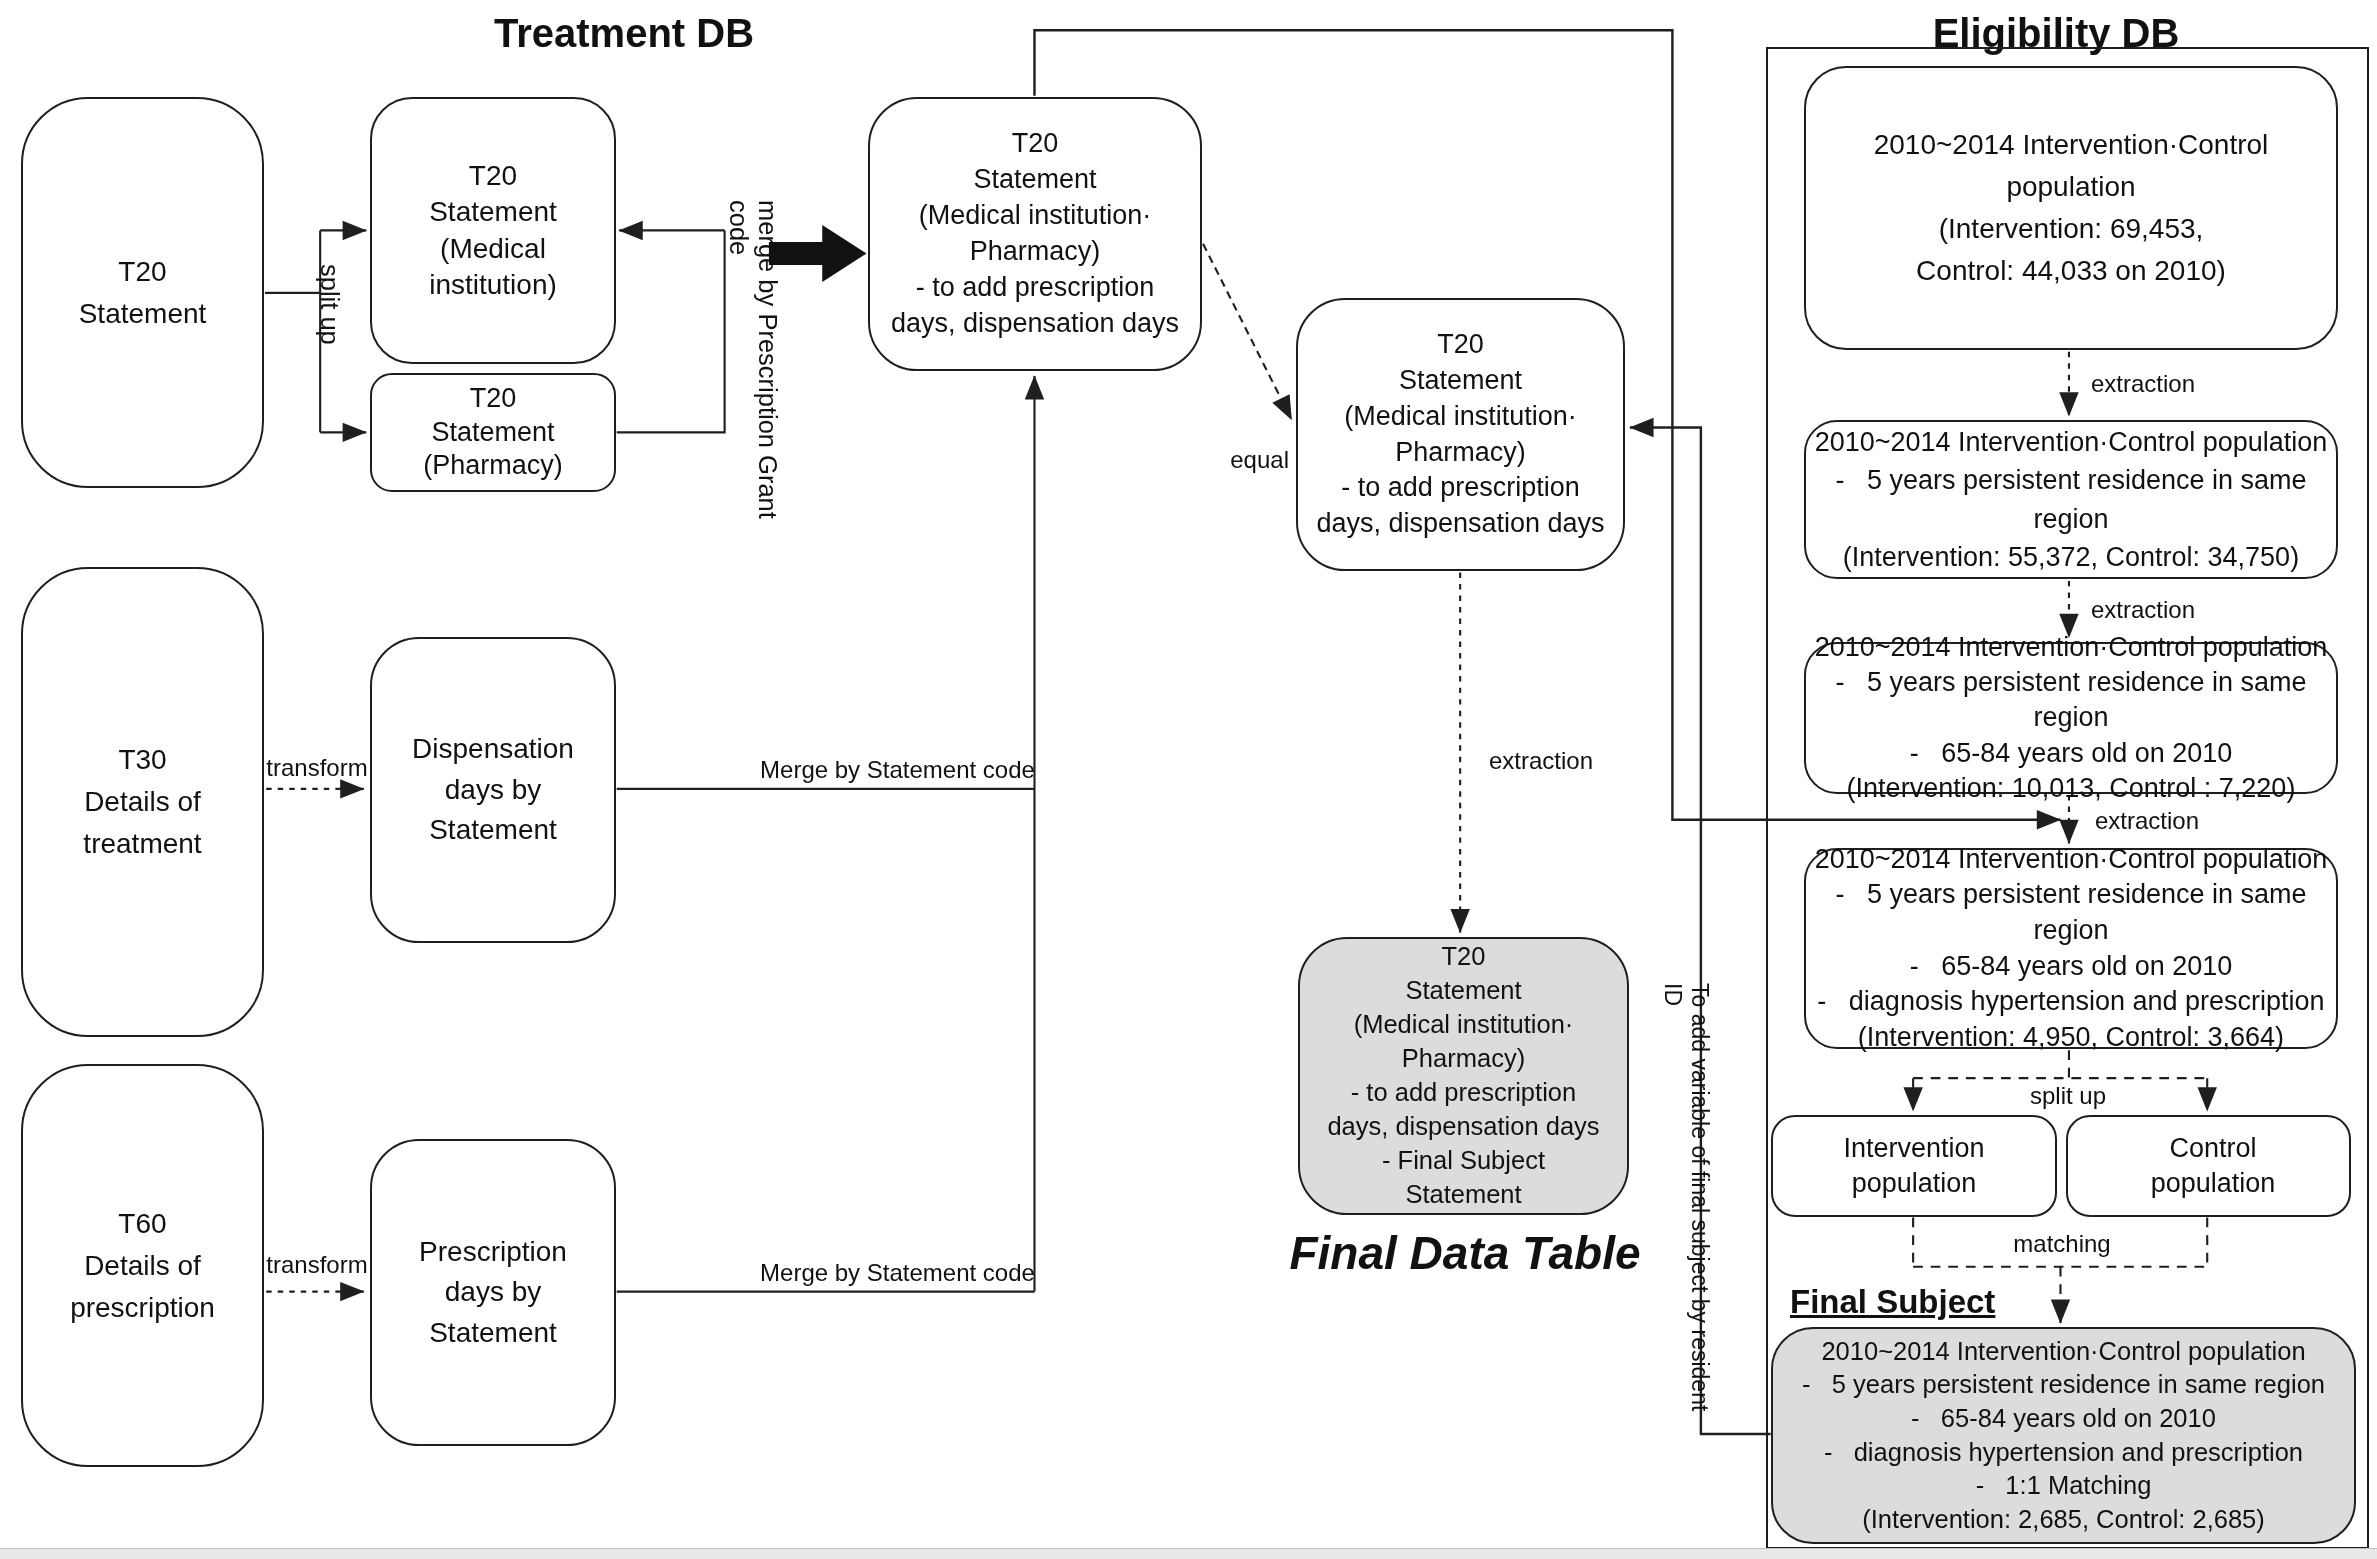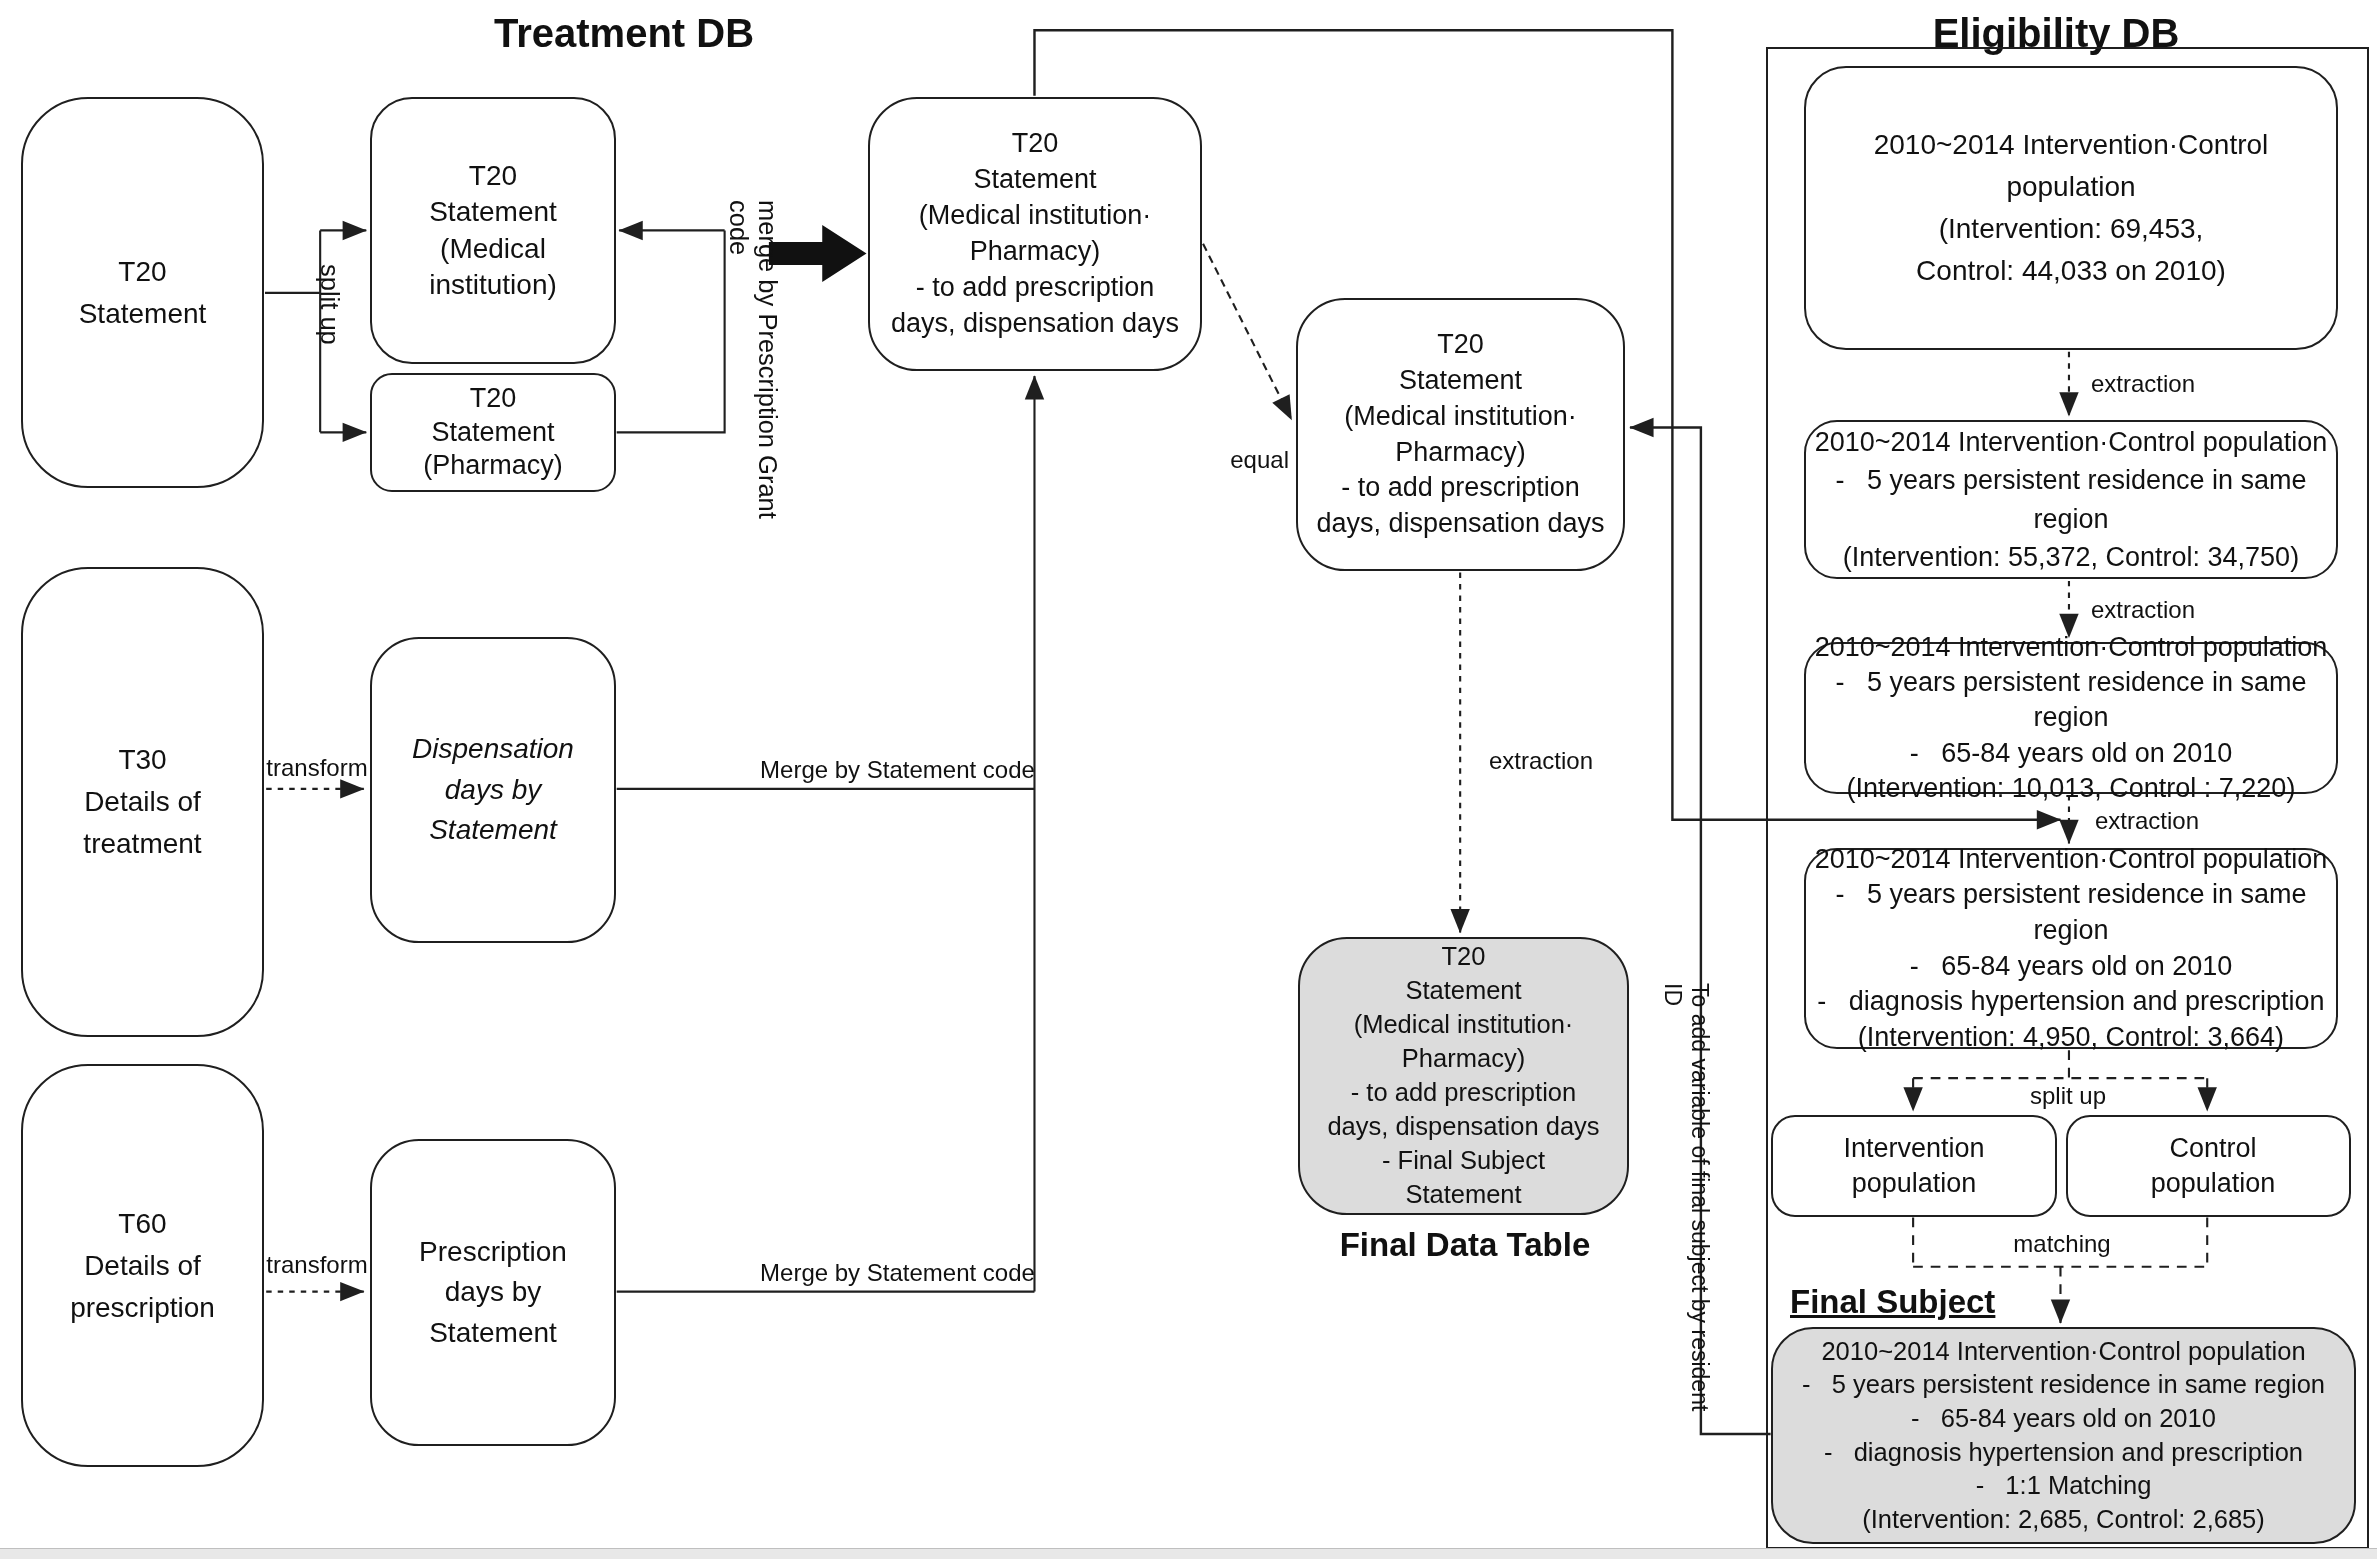--- a/index.html
+++ b/index.html
@@ -89,21 +89,21 @@
 (Pharmacy)</div>
   <div class="node" style="left:868px;top:97px;width:334px;height:274px;border-radius:49px;font-size:27px;">T20
 Statement
 (Medical institution·
 Pharmacy)
 - to add prescription
 days, dispensation days</div>
   <div class="node" style="left:21px;top:567px;width:243px;height:470px;border-radius:67px;font-size:28px;line-height:1.5;">T30
 Details of
 treatment</div>
-  <div class="node" style="left:370px;top:637px;width:246px;height:306px;border-radius:49px;font-size:28px;line-height:1.45;font-style:italic;">Dispensation
+  <div class="node" style="left:370px;top:637px;width:246px;height:306px;border-radius:49px;font-size:28px;line-height:1.45;">Dispensation
 days by
 Statement</div>
   <div class="node" style="left:21px;top:1064px;width:243px;height:403px;border-radius:67px;font-size:28px;line-height:1.5;">T60
 Details of
 prescription</div>
   <div class="node" style="left:370px;top:1139px;width:246px;height:307px;border-radius:49px;font-size:28px;line-height:1.45;">Prescription
 days by
 Statement</div>
 
   <div class="node" style="left:1296px;top:298px;width:329px;height:273px;border-radius:49px;font-size:27px;">T20
@@ -149,21 +149,21 @@
 (Intervention: 2,685, Control: 2,685)</div>
 
   <div class="lbl v" style="left:315px;top:264px;height:103px;font-size:25.5px;">split up</div>
   <div class="lbl v" style="left:724px;top:200px;height:352px;font-size:25.5px;">merge by Prescription Grant code</div>
   <div class="lbl" style="left:255px;top:754px;width:124px;text-align:center;">transform</div>
   <div class="lbl" style="left:746px;top:756px;width:303px;text-align:center;">Merge by Statement code</div>
   <div class="lbl" style="left:255px;top:1251px;width:124px;text-align:center;">transform</div>
   <div class="lbl" style="left:746px;top:1259px;width:303px;text-align:center;">Merge by Statement code</div>
   <div class="lbl" style="left:1174px;top:446px;width:115px;text-align:right;">equal</div>
   <div class="lbl" style="left:1489px;top:747px;">extraction</div>
-  <div class="lbl title" style="left:1280px;top:1226px;width:370px;font-size:33px;">Final Data Table</div>
+  <div class="lbl title" style="left:1280px;top:1226px;width:370px;font-size:46px;font-style:italic;">Final Data Table</div>
   <div class="lbl v" style="left:1659px;top:983px;height:449px;font-size:23px;">To add variable of final subject by resident ID</div>
   <div class="lbl" style="left:2091px;top:370px;">extraction</div>
   <div class="lbl" style="left:2091px;top:596px;">extraction</div>
   <div class="lbl" style="left:2095px;top:807px;">extraction</div>
   <div class="lbl" style="left:1995px;top:1082px;width:146px;text-align:center;">split up</div>
   <div class="lbl" style="left:1989px;top:1230px;width:146px;text-align:center;">matching</div>
   <div class="lbl" style="left:1790px;top:1283px;font-size:33px;font-weight:bold;text-decoration:underline;">Final Subject</div>
 
   <div id="bottom-strip"></div>
 </div>

